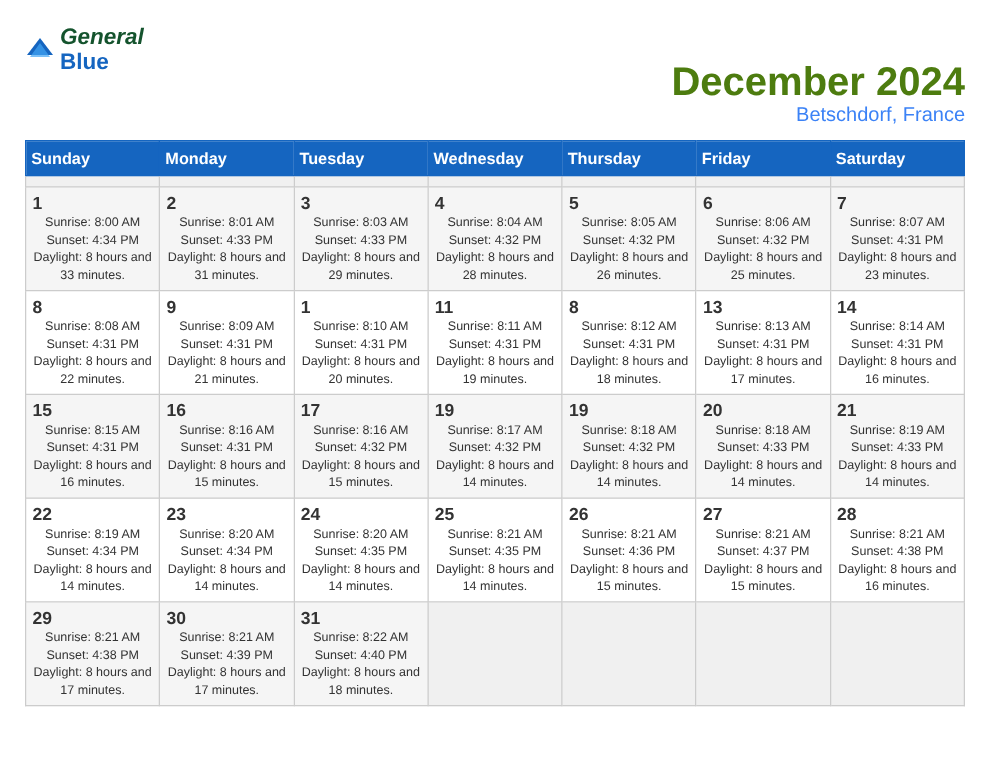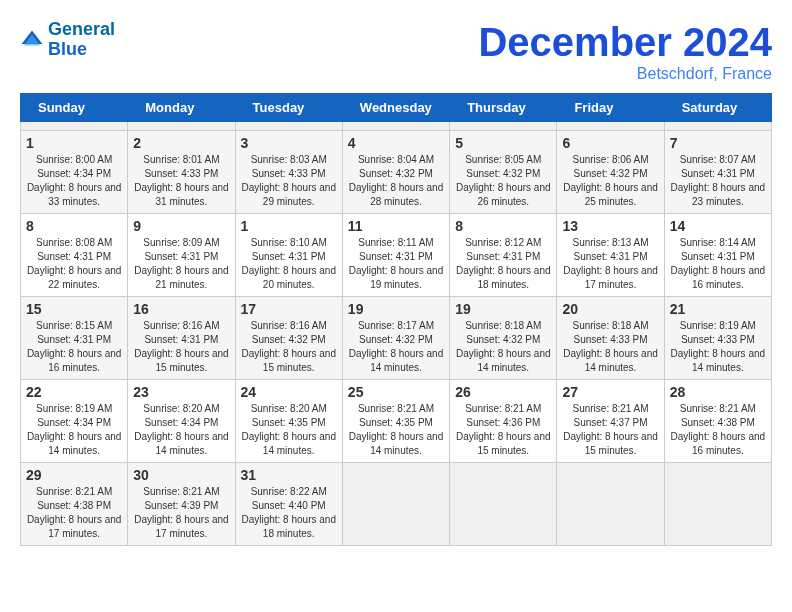--- a/index.html
+++ b/index.html
@@ -19,45 +19,46 @@
     .logo {
       display: flex;
       align-items: center;
       gap: 4px;
     }
     .logo-text {
       font-size: 18px;
       font-weight: bold;
       line-height: 1.1;
     }
-    .logo-general { color: #0369a1; }
+    .logo-general { color: #14532d; font-style: italic; }
     .logo-blue { color: #1565c0; text-align: center; }
     .logo-icon {
       width: 24px;
       height: 24px;
     }
     .title-block { text-align: right; }
     .month-title {
-      font-size: 40px;
-      font-weight: bold;
-      color: #1d4ed8;
+      font-size: 32px;
+      font-weight: bold;
+      color: #4d7c0f;
+      margin-top: 27px;
     }
     .location {
       font-size: 16px;
       color: #3b82f6;
     }
     table {
       width: 100%;
       border-collapse: collapse;
       font-size: 11px;
     }
     thead tr th {
       background-color: #1565c0;
       color: #fff;
-      padding: 6px 17px;
+      padding: 6px 4px;
       text-align: left;
       font-size: 13px;
       font-weight: bold;
       border: 1px solid #1565c0;
     }
     tbody tr td {
       border: 1px solid #ccc;
       vertical-align: top;
       padding: 4px 5px;
       color: #333;

